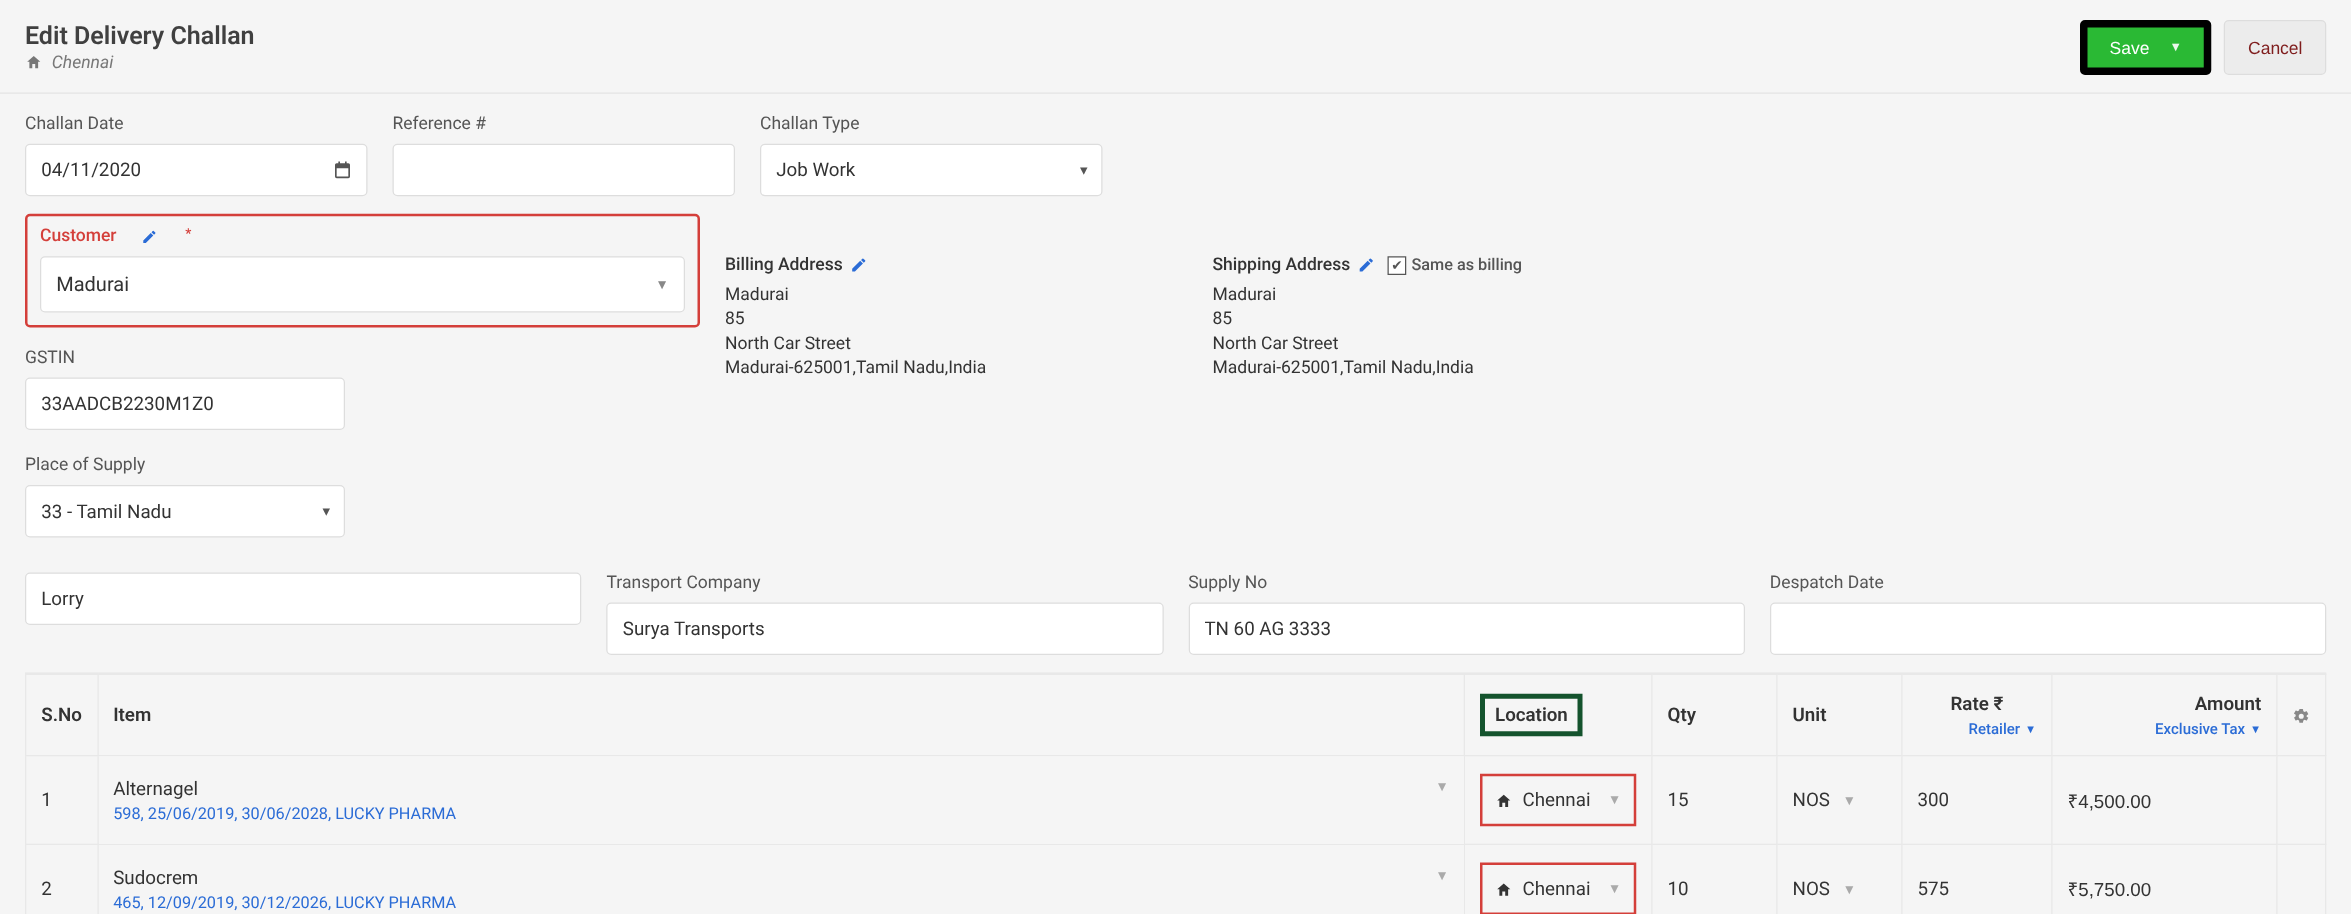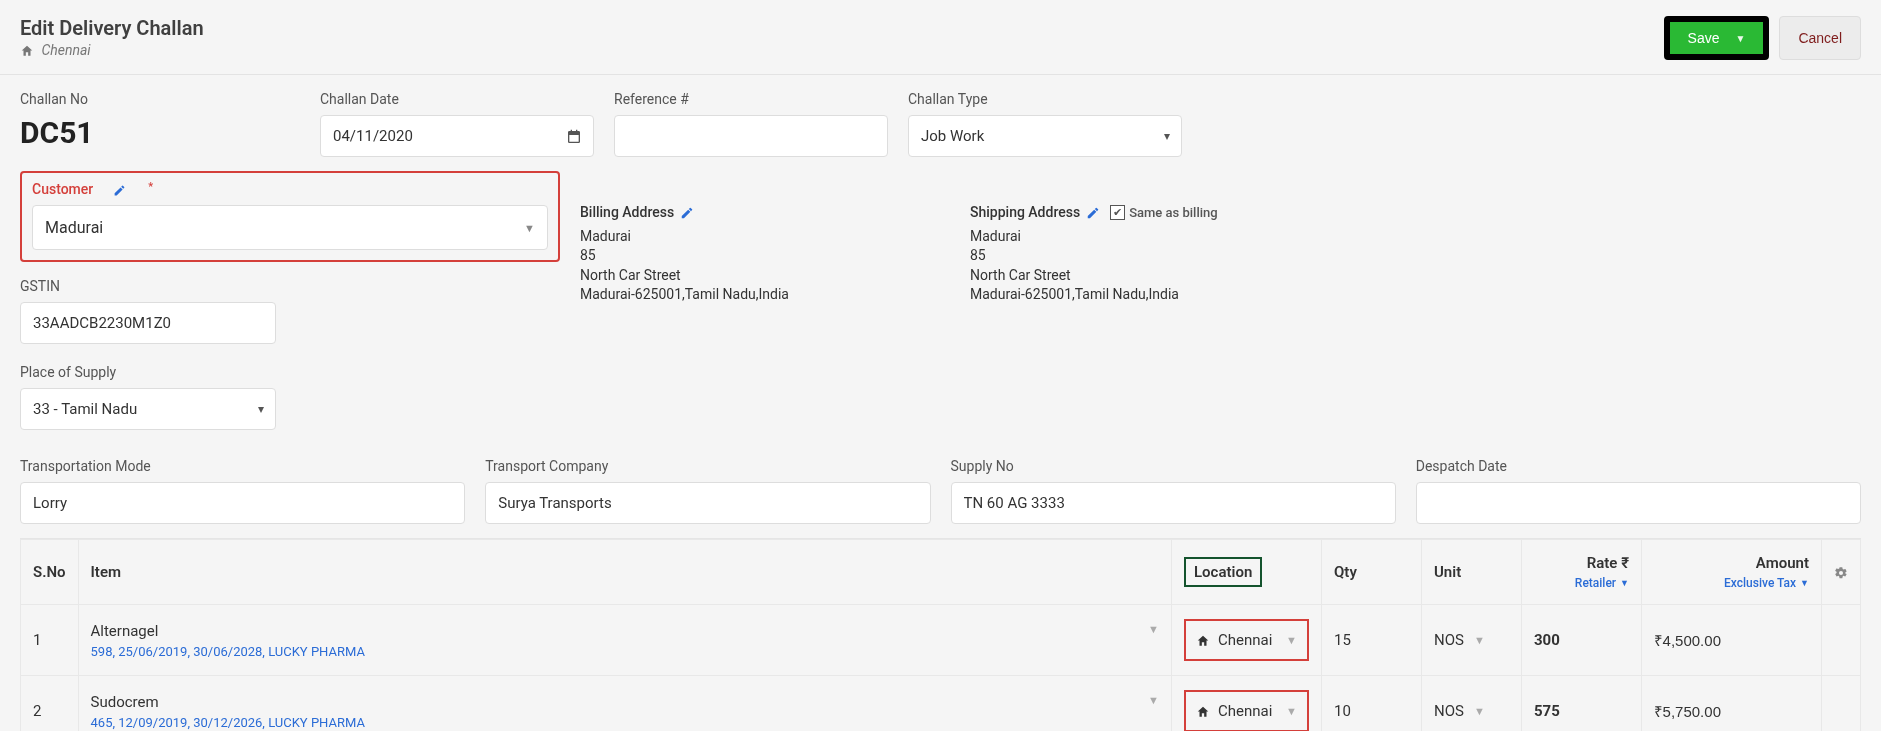--- a/index.html
+++ b/index.html
@@ -190,21 +190,21 @@
     color:#333;
     font-size:15px;
   }
   table.items td {
     color:#333;
     font-size:15px;
   }
   .th-sno { width:50px; text-align:center;}
   .th-location { width:150px; }
   .th-loc-inner {
-    border:2px solid #14532d;
+    border:4px solid #14532d;
     display:inline-block;
     padding:4px 8px;
   }
   .th-qty { width:100px; text-align:right;}
   .th-unit { width:100px; }
   .th-rate { width:120px; text-align:right;}
   .th-amount { width:180px; text-align:right;}
   .th-gear { width:36px; text-align:center; color:#888;}
   .rate-sub, .amount-sub { font-size:12px; color:#2b6cd6; font-weight:500; margin-top:4px; display:flex; align-items:center; justify-content:flex-end; gap:4px;}
   .rate-sub .caret-sm, .amount-sub .caret-sm { font-size:9px; color:#2b6cd6;}
@@ -227,21 +227,21 @@
     align-items:center;
     gap:8px;
     position:relative;
   }
   .loc-box .home-icon { color:#333; }
   .loc-box .chev { position:absolute; right:10px; top:50%; transform:translateY(-50%); color:#aaa; font-size:11px;}
   td.qty-cell { text-align:right;}
   td.unit-cell { }
   .unit-val { display:flex; align-items:center; gap:10px;}
   .unit-val .chev { color:#aaa; font-size:11px;}
-  td.rate-cell { text-align:right;font-weight:bold;}
+  td.rate-cell { text-align:right;}
   td.amount-cell { text-align:right; color:#888;}
   td.gear-cell { text-align:center;}
   .rupee { font-family: Arial, sans-serif;}
 
   
   svg.icon { display:inline-block; vertical-align:middle;}
 </style>
 </head>
 <body>
 
@@ -263,24 +263,20 @@
       <span class="caret">▼</span>
     </button>
     <button class="btn btn-cancel">Cancel</button>
   </div>
 </div>
 <div class="divider"></div>
 
 <div class="content">
 
   <div class="row">
-    <div class="col-challan-no">
-      <span class="field-label">Challan No</span>
-      <div class="challan-no-value">DC51</div>
-    </div>
     <div class="col-challan-date">
       <span class="field-label">Challan Date</span>
       <div class="input-with-icon">
         <input class="input" type="text" value="04/11/2020" style="">
         <span class="trailing-icon">
           <svg class="icon" width="16" height="16" viewBox="0 0 24 24" fill="currentColor">
               <path d="M7 2v2H5a2 2 0 0 0-2 2v14a2 2 0 0 0 2 2h14a2 2 0 0 0 2-2V6a2 2 0 0 0-2-2h-2V2h-2v2H9V2H7zm12 8v10H5V10h14z"></path>
             </svg>
         </span>
       </div>
@@ -361,21 +357,20 @@
       </div>
       <div>Madurai</div>
       <div>85</div>
       <div>North Car Street</div>
       <div>Madurai-625001,Tamil Nadu,India</div>
     </div>
   </div>
 
   <div class="row">
     <div class="col-trans-mode">
-      <span class="field-label">Transportation Mode</span>
       <input class="input" type="text" value="Lorry" style="">
     </div>
     <div class="col-trans-company">
       <span class="field-label">Transport Company</span>
       <input class="input" type="text" value="Surya Transports" style="">
     </div>
     <div class="col-vehicle">
       <span class="field-label">Supply No</span>
       <input class="input" type="text" value="TN 60 AG 3333" style="">
     </div>
@@ -390,21 +385,21 @@
       <thead>
         <tr>
           <th class="th-sno">S.No</th>
           <th>Item</th>
           <th class="th-location">
             <span class="th-loc-inner">Location</span>
           </th>
           <th class="th-qty">Qty</th>
           <th class="th-unit">Unit</th>
           <th class="th-rate">
-            <div style="text-align:right;"><span>Rate ₹</span></div>
+            <div style="text-align:center;"><span>Rate ₹</span></div>
             <div class="rate-sub">
               <span>Retailer</span>
               <span class="caret-sm">▼</span>
             </div>
           </th>
           <th class="th-amount">
             <div style="text-align:right;"><span>Amount</span></div>
             <div class="amount-sub">
               <span>Exclusive Tax</span>
               <span class="caret-sm">▼</span>

